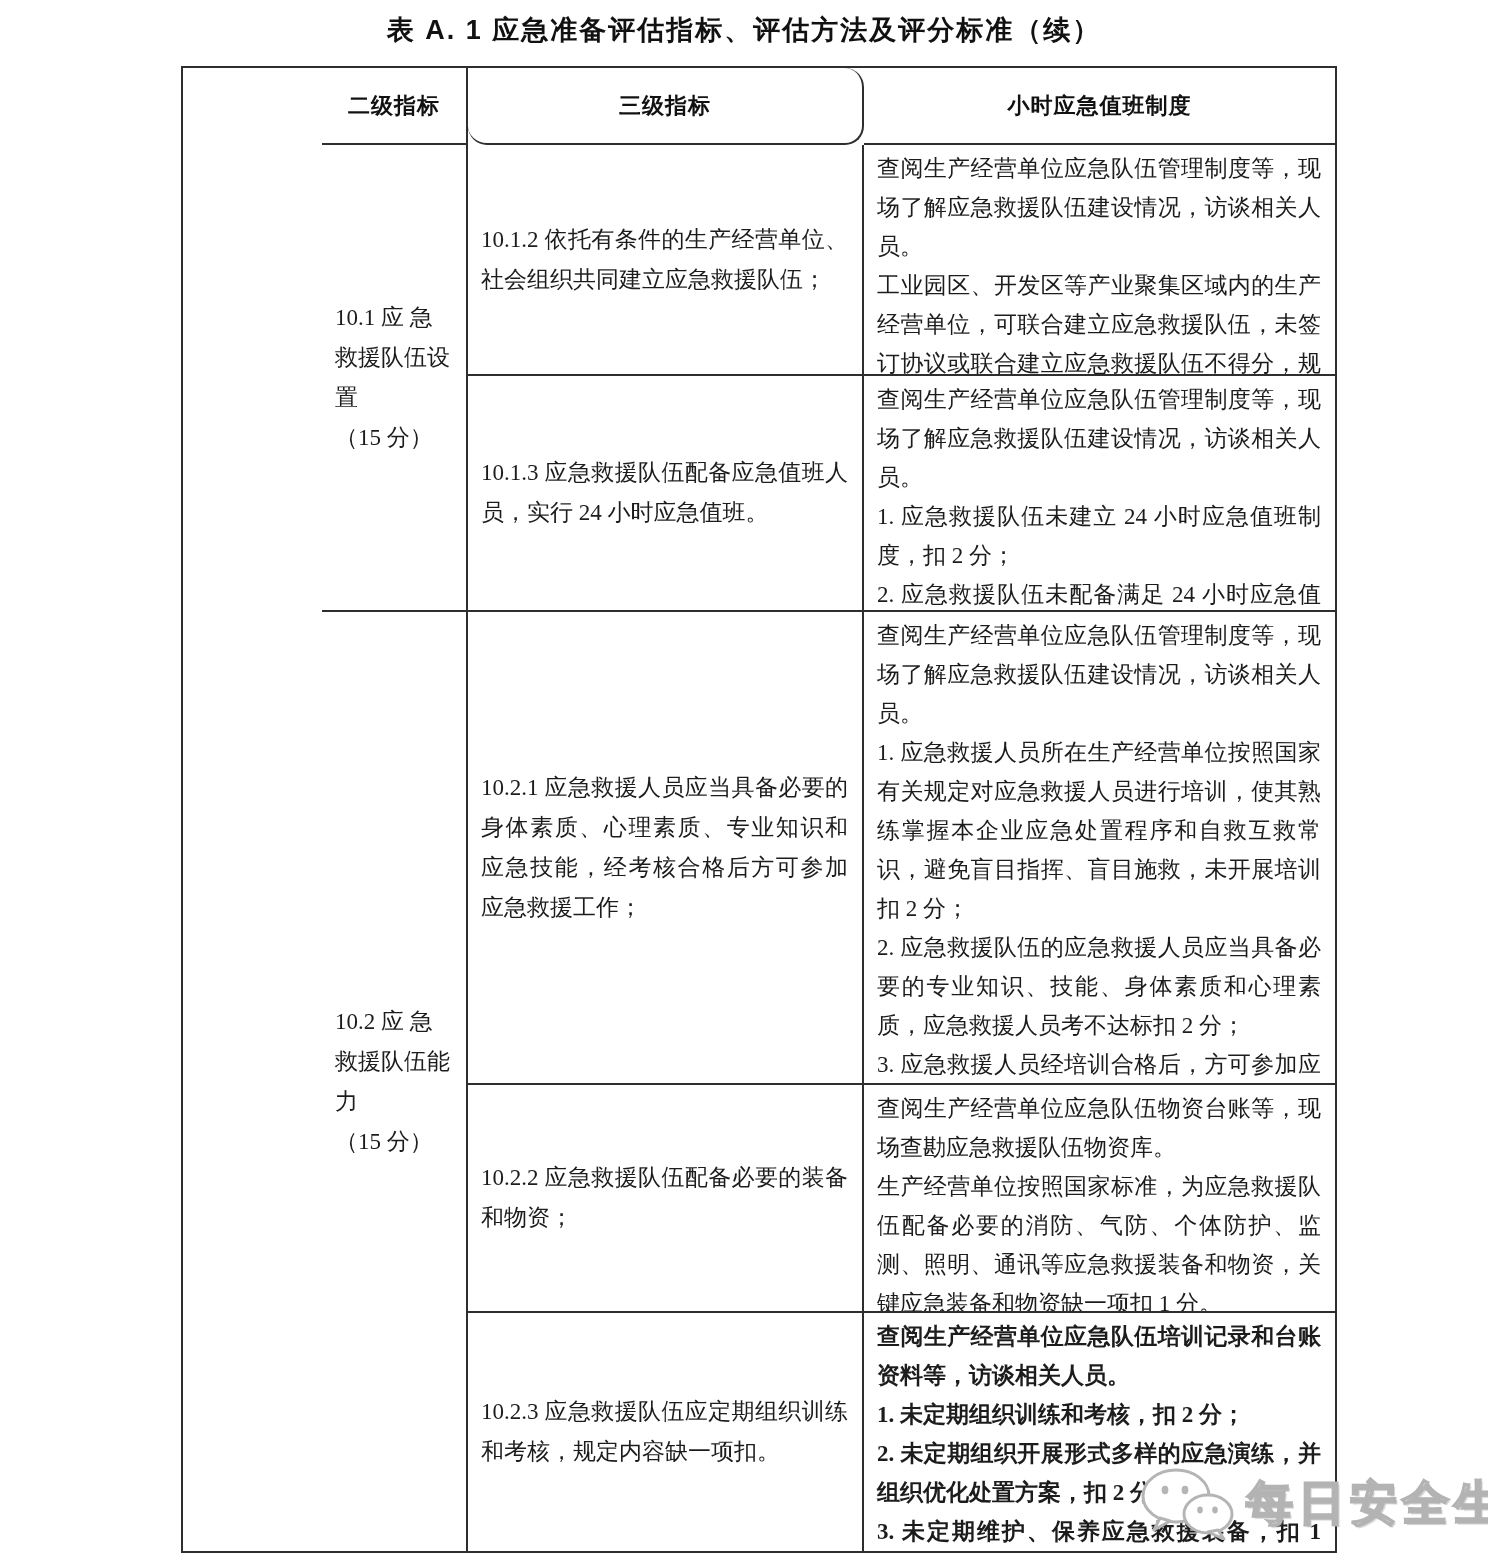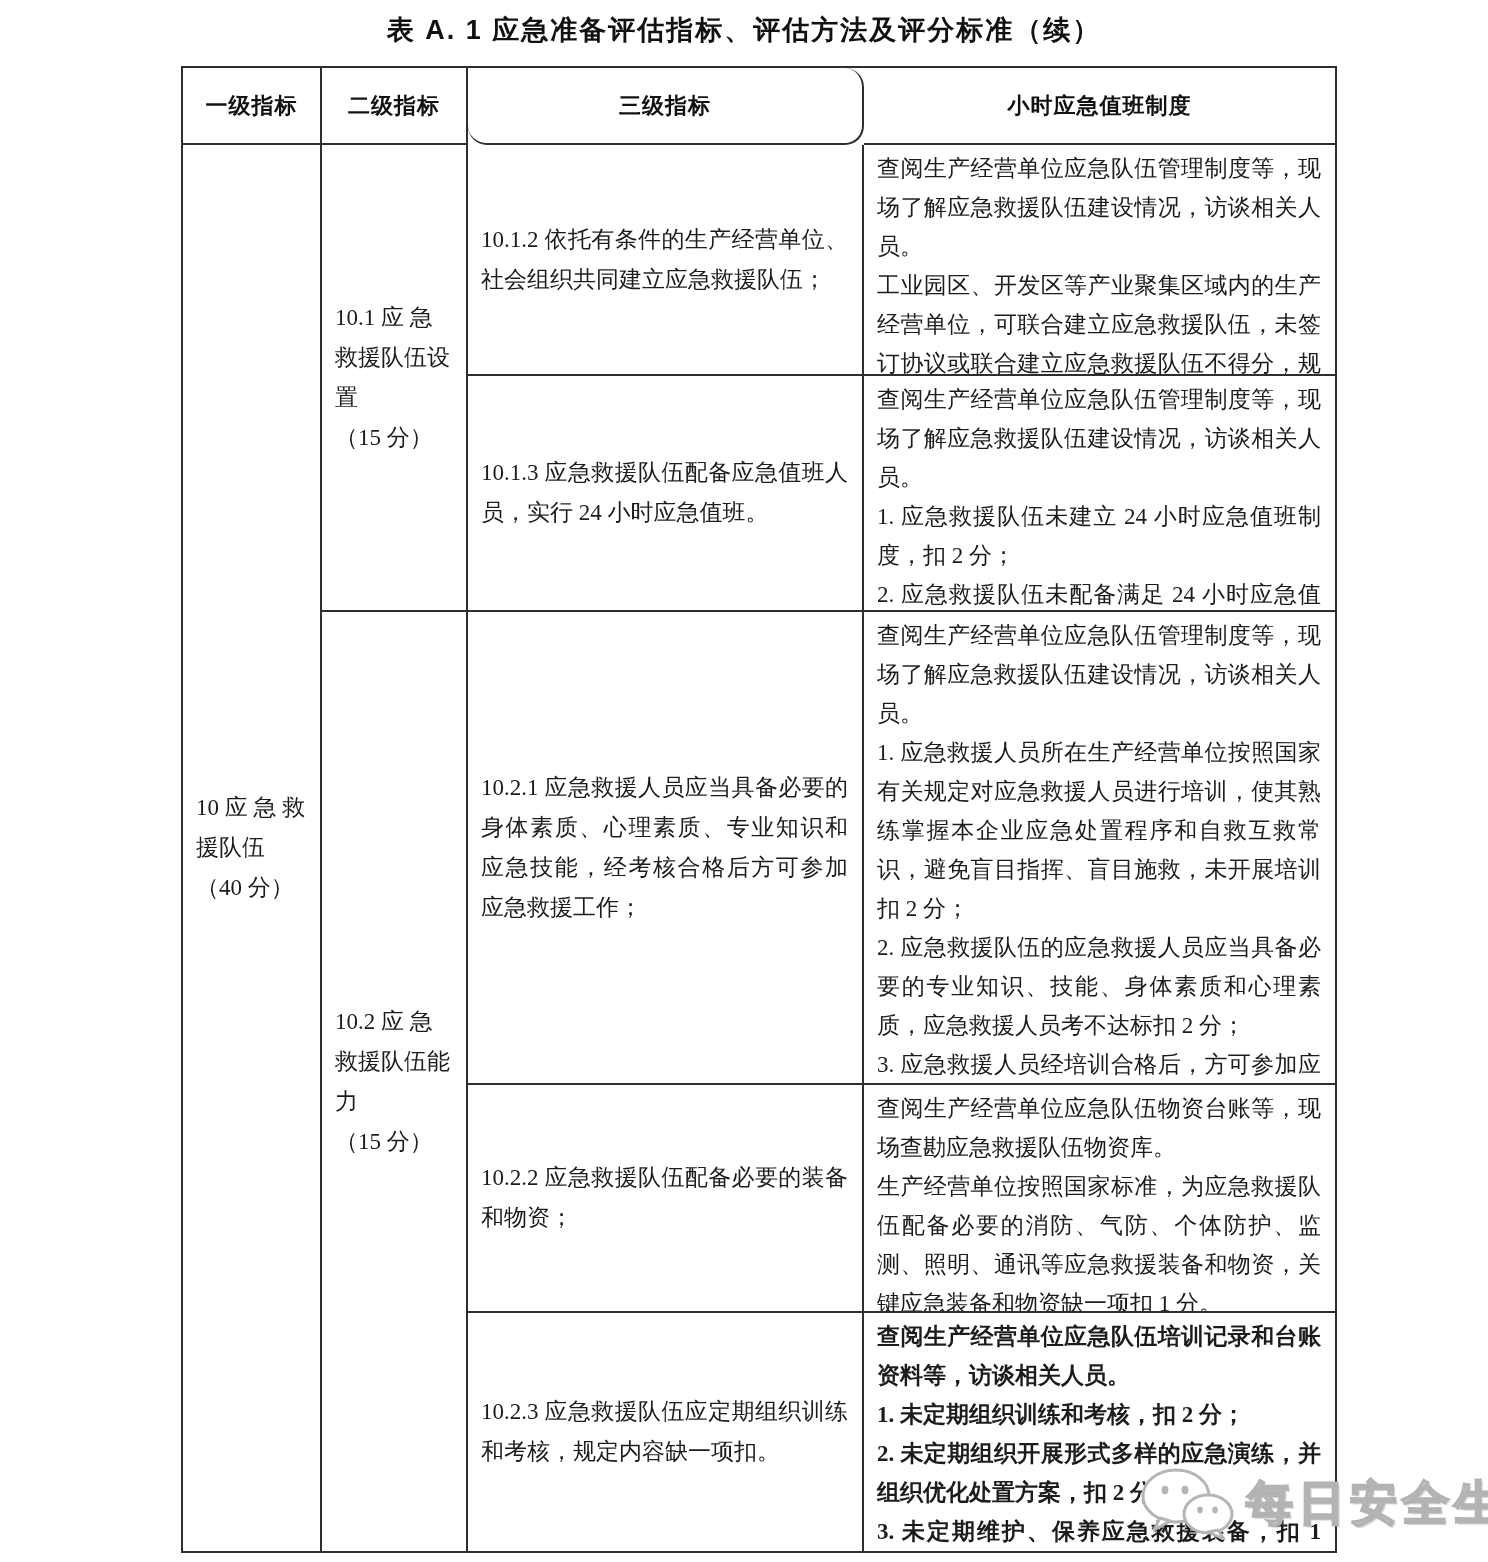--- a/index.html
+++ b/index.html
@@ -110,28 +110,24 @@
   }
 </style>
 </head>
 <body>
 
 <div class="page">
 
   <div class="doc-title">表 A. 1  应急准备评估指标、评估方法及评分标准（续）</div>
 
   <div class="tbl">
-    <div class="cell head h1">一级指标</div>
     <div class="cell head h2">二级指标</div>
     <div class="cell head h3">三级指标</div>
     <div class="cell head h4 no-br">小时应急值班制度</div>
 
-    <div class="cell side lv1 no-bb">10 应 急 救
-援队伍
-（40 分）</div>
 
     <div class="cell side lv2a">10.1 应 急
 救援队伍设
 置
 （15 分）</div>
     <div class="cell side lv2b no-bb">10.2 应 急
 救援队伍能
 力
 （15 分）</div>
 

